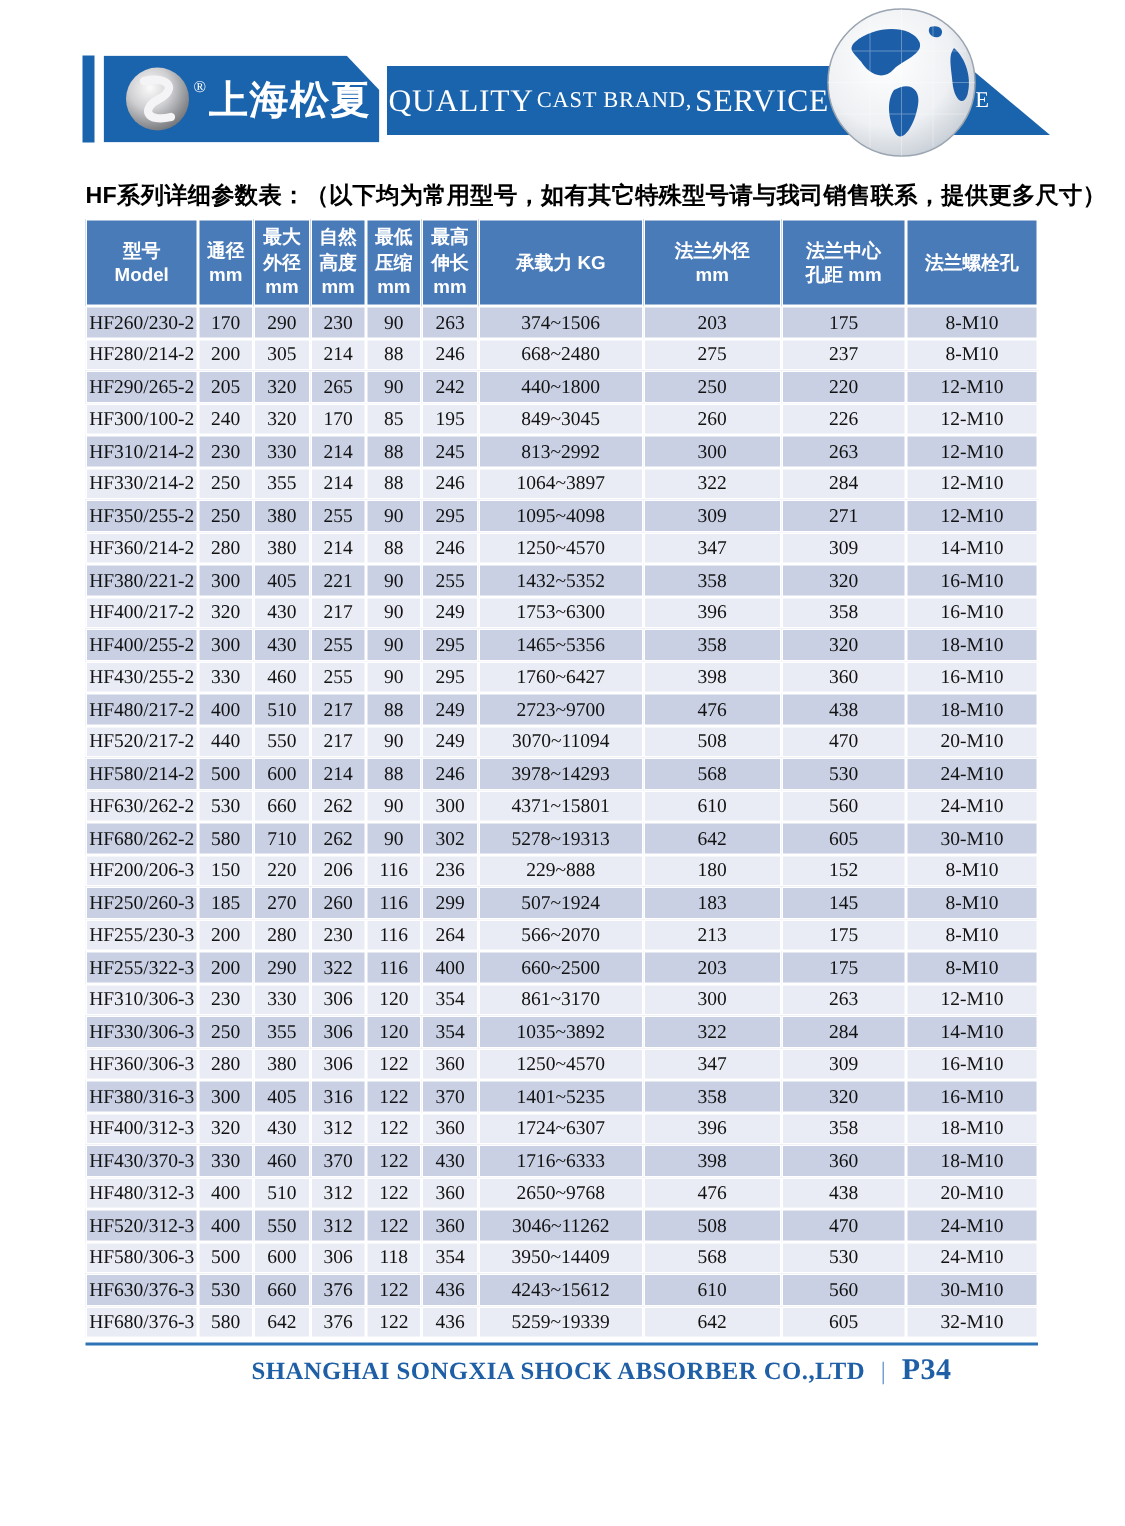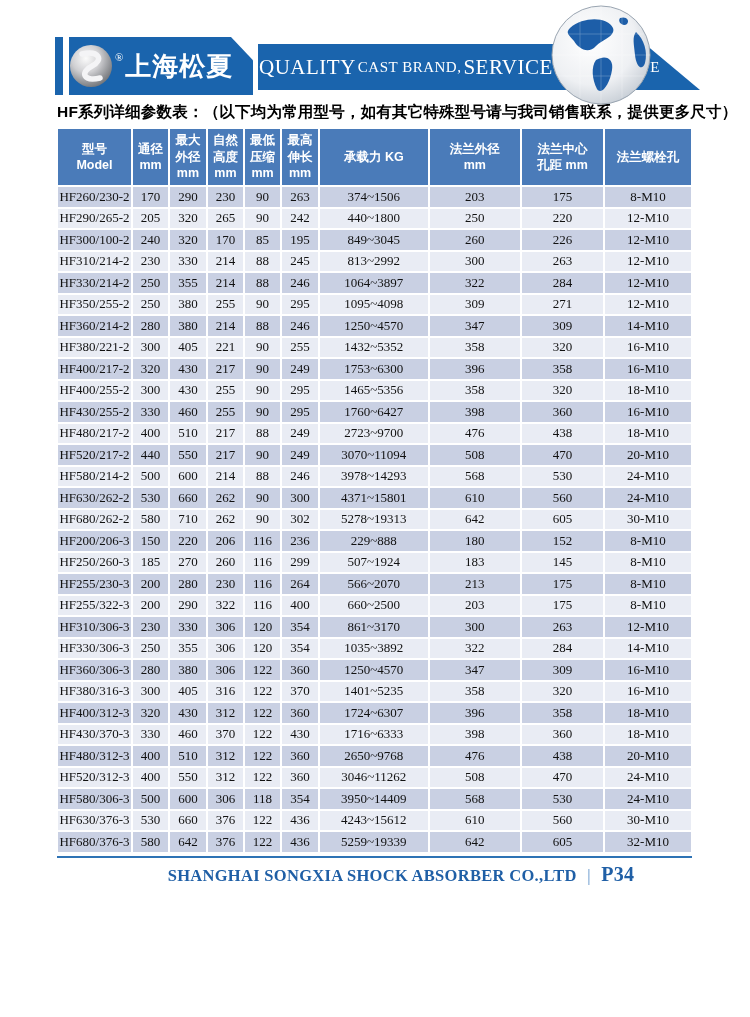--- a/index.html
+++ b/index.html
@@ -19,38 +19,38 @@
     overflow:hidden;
     font-family:"Liberation Sans",sans-serif;
   }
   
   .banner-row{position:relative;margin-top:37px;height:58px;}
   .accent-bar{position:absolute;left:55px;top:0;width:8px;height:58px;background:var(--banner-blue);}
   .logo-box{
     position:absolute;left:69px;top:0;width:184px;height:58px;
     background:var(--banner-blue);
     clip-path:polygon(0 0,calc(100% - 22px) 0,100% 40%,100% 100%,0 100%);
-    display:flex;align-items:center;color:#fff;
+    display:flex;align-items:center;padding-left:14px;color:#fff;
   }
   .logo-sphere{width:44px;height:44px;flex:0 0 auto;}
   .reg-mark{font-size:11px;vertical-align:14px;margin:0 2px 0 2px;font-family:"Liberation Serif",serif;}
   .logo-text{font-size:26px;font-weight:bold;letter-spacing:1px;white-space:nowrap;}
   .slogan-bar{
     position:absolute;left:258px;top:7px;width:442px;height:46px;
     background:var(--banner-blue);
     clip-path:polygon(0 0,calc(100% - 55px) 0,100% 100%,0 100%);
     display:flex;align-items:center;padding-left:1px;
     color:#fff;font-family:"Liberation Serif",serif;white-space:nowrap;
   }
   .slogan-big{font-size:21px;letter-spacing:.5px;}
   .slogan-small{font-size:15px;letter-spacing:.5px;margin:0 2px;}
   .globe{position:absolute;left:550px;top:-33px;width:102px;height:102px;}
   
   .series-title{
-    margin:7px 0 5px 57px;
+    margin:25px 0 5px 57px;
     font-size:15.5px;font-weight:bold;color:#000;
     letter-spacing:.2px;
   }
   
   table.spec{
     margin-left:57px;width:635px;
     border-collapse:separate;border-spacing:0;
     table-layout:fixed;
   }
   table.spec th{
@@ -202,20 +202,32 @@
           <td>290</td>
           <td>230</td>
           <td>90</td>
           <td>263</td>
           <td>374~1506</td>
           <td>203</td>
           <td>175</td>
           <td>8-M10</td>
         </tr>
         <tr>
+          <td>HF280/214-2</td>
+          <td>200</td>
+          <td>305</td>
+          <td>214</td>
+          <td>88</td>
+          <td>246</td>
+          <td>668~2480</td>
+          <td>275</td>
+          <td>237</td>
+          <td>8-M10</td>
+        </tr>
+        <tr>
           <td>HF290/265-2</td>
           <td>205</td>
           <td>320</td>
           <td>265</td>
           <td>90</td>
           <td>242</td>
           <td>440~1800</td>
           <td>250</td>
           <td>220</td>
           <td>12-M10</td>

